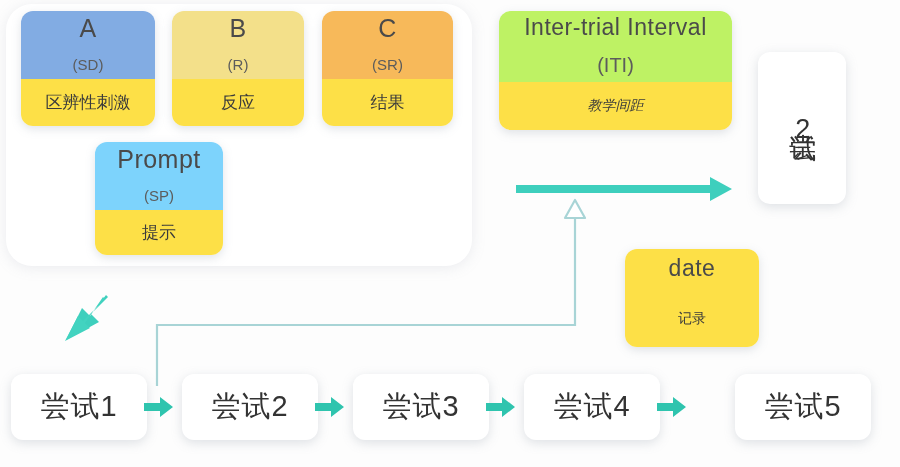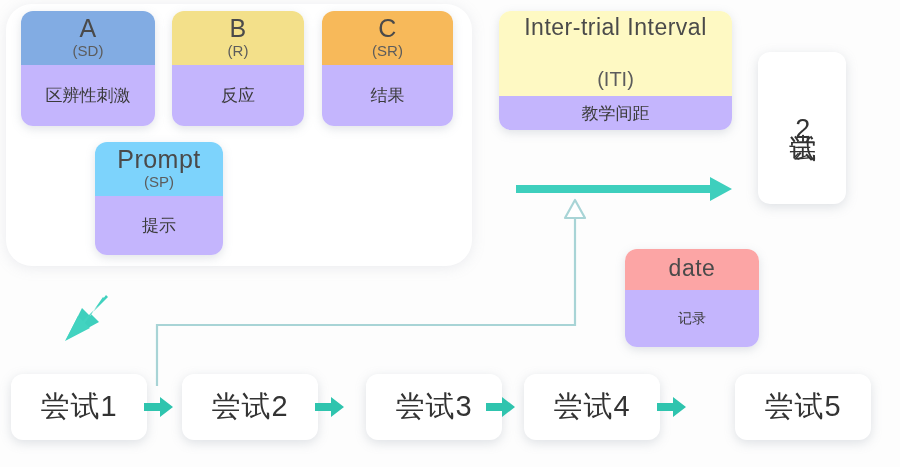--- a/index.html
+++ b/index.html
@@ -23,36 +23,36 @@
   .card{
     position:absolute;border-radius:12px;background:#ffffff;
     box-shadow:0 3px 10px rgba(140,150,165,.26);
     overflow:hidden;display:flex;flex-direction:column;
   }
   .card .head{
     display:flex;flex-direction:column;align-items:center;justify-content:center;
     line-height:1.0;padding:5px 4px 7px;
   }
   .card .head .main{font-size:25px;color:#4a4a4a;letter-spacing:.5px;}
-  .card .head .sub{font-size:15px;color:#5c5c5c;margin-top:2px;}
+  .card .head .sub{font-size:15px;color:#5c5c5c;margin-top:16px;}
   .card .body{
     flex:1;display:flex;align-items:center;justify-content:center;
-    font-size:17px;color:#3b3b3b;background:#c4b5fd;
+    font-size:17px;color:#3b3b3b;background:#fde047;
   }
 
   
   #card-a{left:21px;top:11px;width:134px;height:115px;}
   #card-b{left:172px;top:11px;width:132px;height:115px;}
   #card-c{left:322px;top:11px;width:131px;height:115px;}
   #card-prompt{left:95px;top:142px;width:128px;height:113px;}
 
   #card-iti{left:499px;top:11px;width:233px;height:119px;}
   #card-iti .head .main{font-size:23px;}
   #card-iti .head .sub{font-size:20px;}
-  #card-iti .body{font-size:17px;}
+  #card-iti .body{font-size:14px;font-style:italic;}
 
   #card-date{left:625px;top:249px;width:134px;height:98px;}
   #card-date .head{padding:8px 4px 10px;}
   #card-date .head .main{font-size:23px;}
   #card-date .body{font-size:14px;}
 
   
   #card-trial2{
     position:absolute;left:758px;top:52px;width:88px;height:152px;
     background:#fff;border-radius:12px;
@@ -66,21 +66,21 @@
 
   
   .trial-box{
     position:absolute;top:374px;width:136px;height:66px;
     background:#fff;border-radius:12px;
     box-shadow:0 3px 11px rgba(140,150,165,.28);
     display:flex;align-items:center;justify-content:center;
     font-size:29px;color:#333;letter-spacing:1px;
   }
   #trial-1{left:11px;} #trial-2{left:182px;}
-  #trial-3{left:366px;} #trial-4{left:524px;align-items:center;}
+  #trial-3{left:353px;} #trial-4{left:524px;align-items:center;}
   #trial-5{left:695px;margin-left:40px;}
 
   .seq-arrow{position:absolute;top:396px;width:33px;height:22px;}
 
   
   .thick-arrow{position:absolute;left:514px;top:174px;width:220px;height:30px;}
   .elbow{position:absolute;left:148px;top:196px;width:440px;height:190px;}
   .diag-arrow{position:absolute;left:58px;top:292px;width:56px;height:56px;}
 </style>
 </head>
@@ -116,29 +116,29 @@
 
   <div class="card" id="card-prompt">
     <div class="head" style="background:#7dd3fc;">
       <span class="main">Prompt</span>
       <span class="sub">(SP)</span>
     </div>
     <div class="body">提示</div>
   </div>
 
   <div class="card" id="card-iti">
-    <div class="head" style="background:#fef9c3;gap:28px;">
+    <div class="head" style="background:#bef264;">
       <span class="main">Inter-trial Interval</span>
       <span class="sub">(ITI)</span>
     </div>
     <div class="body">教学间距</div>
   </div>
 
   <div class="card" id="card-date">
-    <div class="head" style="background:#fca5a5;">
+    <div class="head" style="background:#fde047;">
       <span class="main">date</span>
     </div>
     <div class="body">记录</div>
   </div>
 
   <div id="card-trial2">
     <span class="vtext">尝试2</span>
   </div>
 
   <svg class="thick-arrow" viewBox="0 0 220 30">

